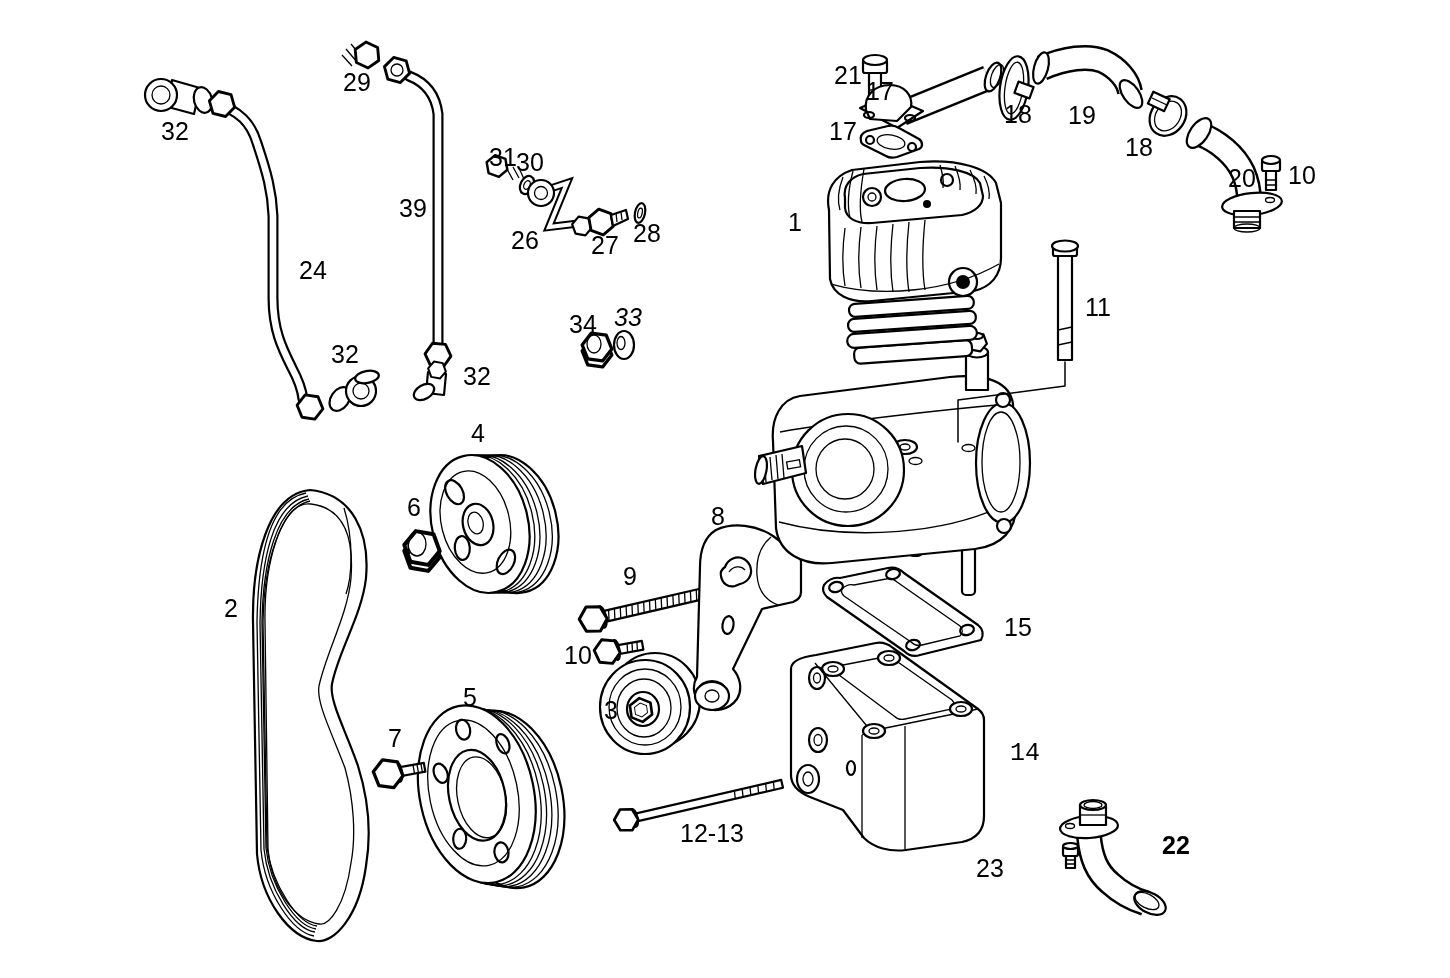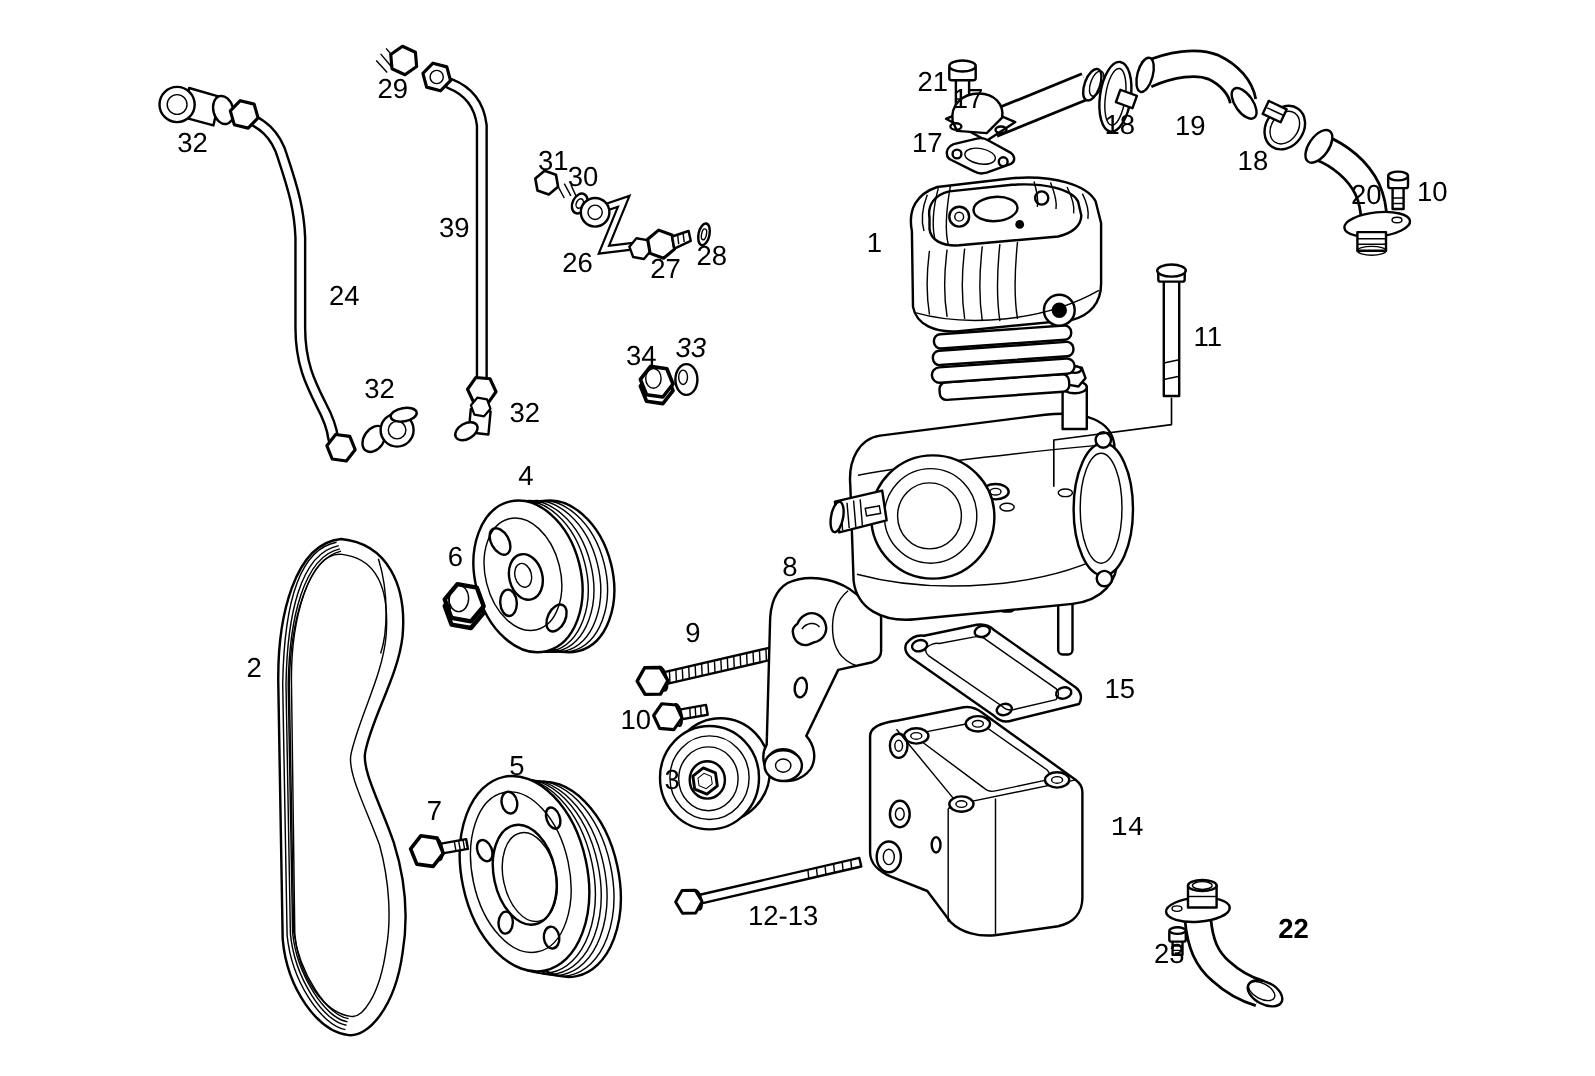--- a/index.html
+++ b/index.html
@@ -386,21 +386,21 @@
     <rect class="f" x="1262" y="160" width="18" height="11" rx="2"></rect>
     <ellipse class="f" cx="1271" cy="160" rx="9" ry="4"></ellipse>
   </g>
 </svg>
 
 <div class="labels" id="labels">
       <span class="lbl" style="left: 175px; top: 131px;">32</span>
       <span class="lbl" style="left: 313px; top: 270px;">24</span>
       <span class="lbl" style="left: 357px; top: 82px;">29</span>
       <span class="lbl" style="left: 413px; top: 208px;">39</span>
-      <span class="lbl" style="left: 503px; top: 147px;">31</span>
+      <span class="lbl" style="left: 503px; top: 157px;">31</span>
       <span class="lbl" style="left: 530px; top: 162px;">30</span>
       <span class="lbl" style="left: 525px; top: 240px;">26</span>
       <span class="lbl" style="left: 605px; top: 245px;">27</span>
       <span class="lbl" style="left: 647px; top: 233px;">28</span>
       <span class="lbl" style="left: 583px; top: 324px;">34</span>
       <span class="lbl" style="left: 628px; top: 317px; font-style: italic;">33</span>
       <span class="lbl" style="left: 345px; top: 354px;">32</span>
       <span class="lbl" style="left: 477px; top: 376px;">32</span>
       <span class="lbl" style="left: 478px; top: 433px;">4</span>
       <span class="lbl" style="left: 414px; top: 507px;">6</span>
@@ -418,15 +418,15 @@
       <span class="lbl" style="left: 1018px; top: 114px;">18</span>
       <span class="lbl" style="left: 1082px; top: 115px;">19</span>
       <span class="lbl" style="left: 1139px; top: 147px;">18</span>
       <span class="lbl" style="left: 1242px; top: 178px;">20</span>
       <span class="lbl" style="left: 1302px; top: 175px;">10</span>
       <span class="lbl" style="left: 1098px; top: 307px;">11</span>
       <span class="lbl" style="left: 1018px; top: 627px;">15</span>
       <span class="lbl" style="left: 1025px; top: 753px; font-family: Liberation Mono, monospace;">14</span>
       <span class="lbl" style="left: 712px; top: 833px;">12-13</span>
       <span class="lbl" style="left: 1176px; top: 845px; font-weight: bold;">22</span>
-      <span class="lbl" style="left: 1063px; top: 868px;">23</span>
+      <span class="lbl" style="left: 990px; top: 868px;">23</span>
     </div>
 </div>
 
 </body></html>

